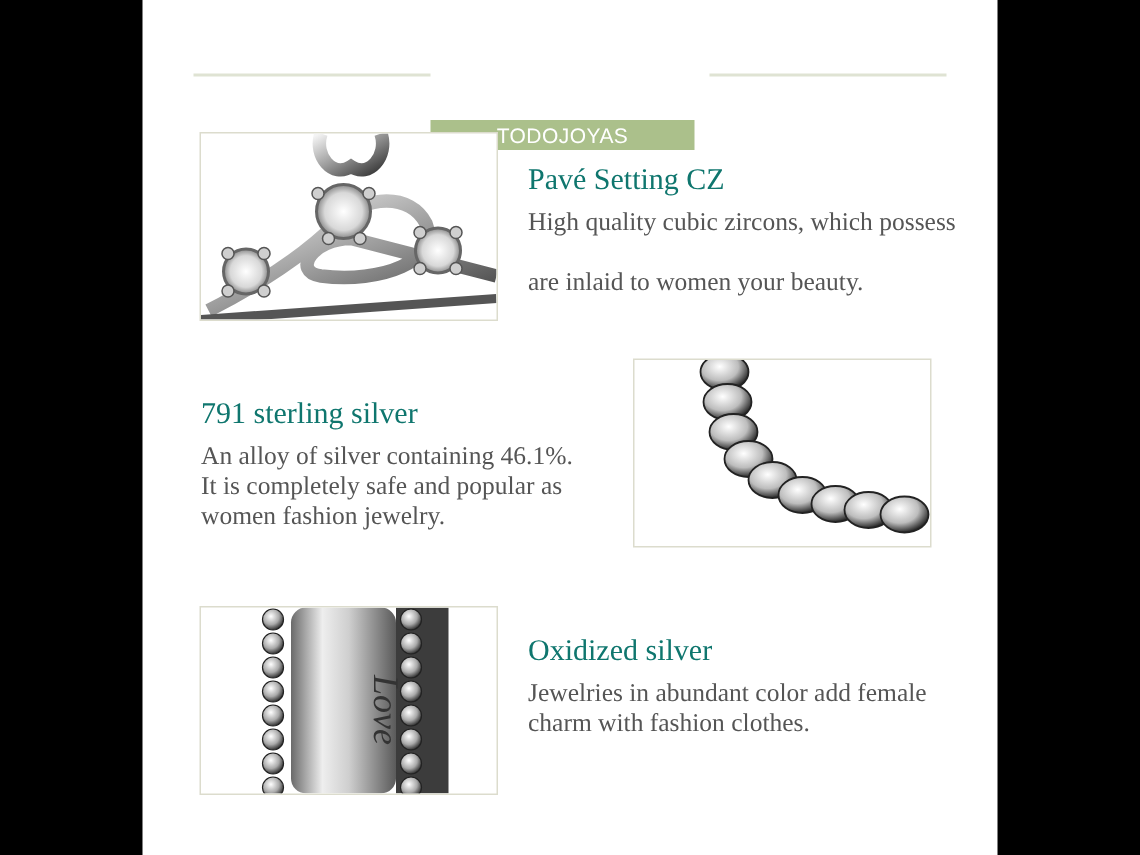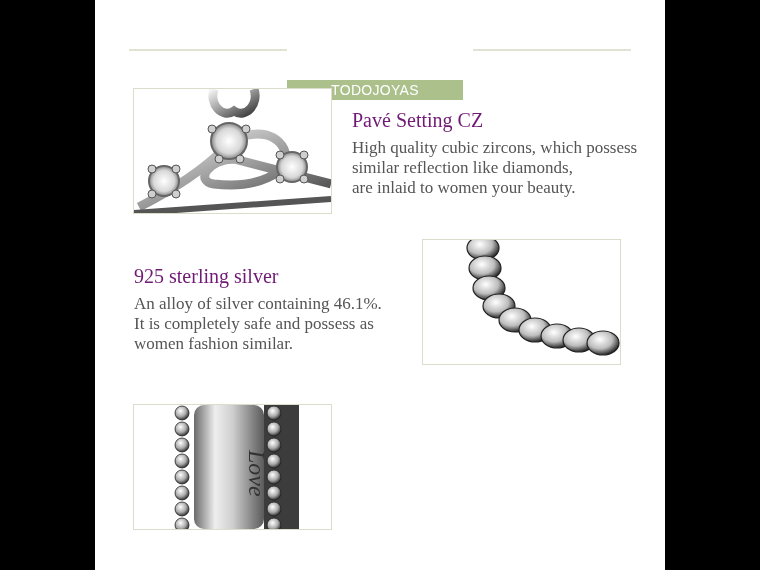--- a/index.html
+++ b/index.html
@@ -7,21 +7,21 @@
     .page { position:absolute; left:95px; top:0; width:570px; height:570px; background:#fff; }
     .rule { position:absolute; top:49px; height:2px; background:#dfe3d3; }
     .rule.left { left:34px; width:158px; }
     .rule.right { left:378px; width:158px; }
     .brand { position:absolute; left:192px; top:40px; width:176px; height:20px; background:#abc08b;
              color:#fff; font-family:"Liberation Sans", sans-serif; font-size:14px; line-height:20px;
              text-align:center; letter-spacing:0.3px;margin-top:40px; }
     .frame { position:absolute; width:197px; height:124px; border:1px solid #dcdccd; background:#fff; overflow:hidden; }
     .frame svg { display:block; }
     .feat { position:absolute; }
-    .feat h2 { margin:0; font-weight:normal; font-size:20px; color:#701a75; line-height:24px; }
+    .feat h2 { margin:0; font-weight:normal; font-size:20px; color:#0f766e; line-height:24px; }
     .feat p { margin:6px 0 0 0; font-size:17px; color:#555; line-height:20px; }
   </style>
 </head>
 <body>
 
 <div class="page">
   <div class="rule left"></div>
   <div class="rule right"></div>
   <div class="brand">TODOJOYAS</div>
 
@@ -58,31 +58,31 @@
           <circle cx="170" cy="66" r="4"></circle>
           <circle cx="146" cy="90" r="4"></circle>
           <circle cx="170" cy="90" r="4"></circle>
       </g>
     </svg>
   </div>
   <div class="feat" style="left:257px; top:108px;">
     <h2>Pavé Setting CZ</h2>
     <p>
       <span>High quality cubic zircons, which possess</span><br>
-      <span>similar reflection like diamonds,</span><br>
+      <br>
       <span>are inlaid to women your beauty.</span>
     </p>
   </div>
 
   <div class="feat" style="left:39px; top:264px;">
-    <h2>925 sterling silver</h2>
+    <h2>791 sterling silver</h2>
     <p>
       <span>An alloy of silver containing 46.1%.</span><br>
-      <span>It is completely safe and possess as</span><br>
-      <span>women fashion similar.</span>
+      <span>It is completely safe and popular as</span><br>
+      <span>women fashion jewelry.</span>
     </p>
   </div>
   <div class="frame" style="left:327px; top:239px;">
     <svg width="197" height="124" viewBox="0 0 197 124">
       <defs>
         <radialGradient id="bead" cx="0.4" cy="0.35" r="0.65">
           <stop offset="0" stop-color="#ffffff"></stop>
             <stop offset="0.6" stop-color="#bdbdbd"></stop>
             <stop offset="1" stop-color="#2a2a2a"></stop>
         </radialGradient>
@@ -132,13 +132,20 @@
           <circle cx="140" cy="24" r="7"></circle>
           <circle cx="140" cy="40" r="7"></circle>
           <circle cx="140" cy="56" r="7"></circle>
         <circle cx="140" cy="72" r="7"></circle>
           <circle cx="140" cy="88" r="7"></circle>
           <circle cx="140" cy="104" r="7"></circle>
           <circle cx="140" cy="120" r="7"></circle>
       </g>
     </svg>
   </div>
+  <div class="feat" style="left:257px; top:422px;">
+    <h2>Oxidized silver</h2>
+    <p>
+      <span>Jewelries in abundant color add female</span><br>
+      <span>charm with fashion clothes.</span>
+    </p>
+  </div>
 </div>
 
 </body></html>

